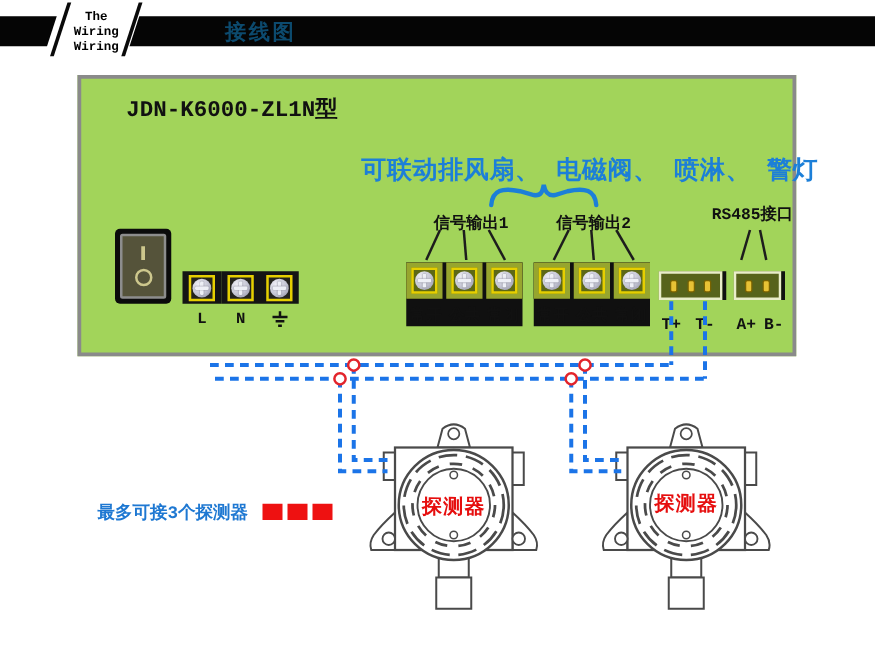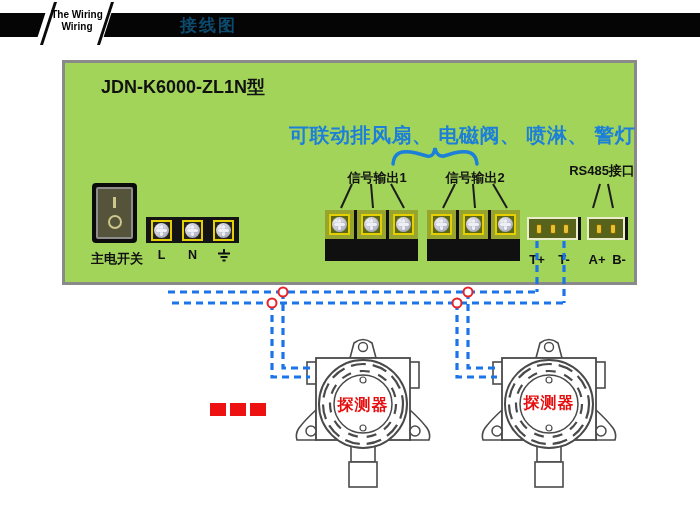--- a/index.html
+++ b/index.html
@@ -1,17 +1,17 @@
 <!DOCTYPE html>
 <html><head>
 <meta charset="utf-8">
 <style>
   html,body{margin:0;padding:0;background:#fff;}
   .stage{position:relative;width:700px;height:519px;background:#ffffff;overflow:hidden;
-         font-family:Liberation Sans, sans-serif;color:#111;}
+         font-family:Liberation Mono, monospace;color:#111;}
 
   
   .topbar{position:absolute;left:0;top:13px;width:700px;height:24px;background:#050505;}
   .logo-para{position:absolute;left:42px;top:3px;width:66px;height:41px;background:#ffffff;
              transform:skewX(-18deg);}
   .logo-slash{position:absolute;top:2px;width:3px;height:43px;background:#0a0a0a;transform:skewX(-18deg);}
   .slash-l{left:47px;} .slash-r{left:104px;}
   .logo-text{position:absolute;left:50px;top:9px;width:54px;text-align:center;
              font-size:10px;line-height:12px;font-weight:bold;color:#000;}
   .hdr-title{position:absolute;left:132px;top:14px;font-size:17px;font-weight:bold;color:#0c4a6e;letter-spacing:2px;margin-left:48px;}
@@ -108,21 +108,20 @@
     <div class="pl sig sig1">信号输出1</div>
     <div class="pl sig sig2">信号输出2</div>
     <div class="pl rs485">RS485接口</div>
 
     <div class="sw">
       <div class="sw-bezel">
         <div class="sw-on"></div>
         <div class="sw-off"></div>
       </div>
     </div>
-    <div class="pl sw-label">主电开关</div>
 
     <div class="tgroup blk g-power">
       <div class="cells">
         <div class="cell">
             <div class="ysq">
               <div class="screw"></div>
             </div>
           </div>
         <div class="cell">
             <div class="ysq">
@@ -264,19 +263,20 @@
     </g>
 
     <g fill="#ffffff" stroke="#E3242B" stroke-width="2">
       <circle cx="283" cy="292" r="4.5"></circle>
       <circle cx="272" cy="303" r="4.5"></circle>
       <circle cx="468" cy="292" r="4.5"></circle>
       <circle cx="457" cy="303" r="4.5"></circle>
     </g>
   </svg>
 
+  <div class="note-max">最多可接3个探测器</div>
   <div class="sq sq1"></div>
   <div class="sq sq2"></div>
   <div class="sq sq3"></div>
   <div class="det-label det1">探测器</div>
   <div class="det-label det2">探测器</div>
 
 </div>
 
 </body></html>

